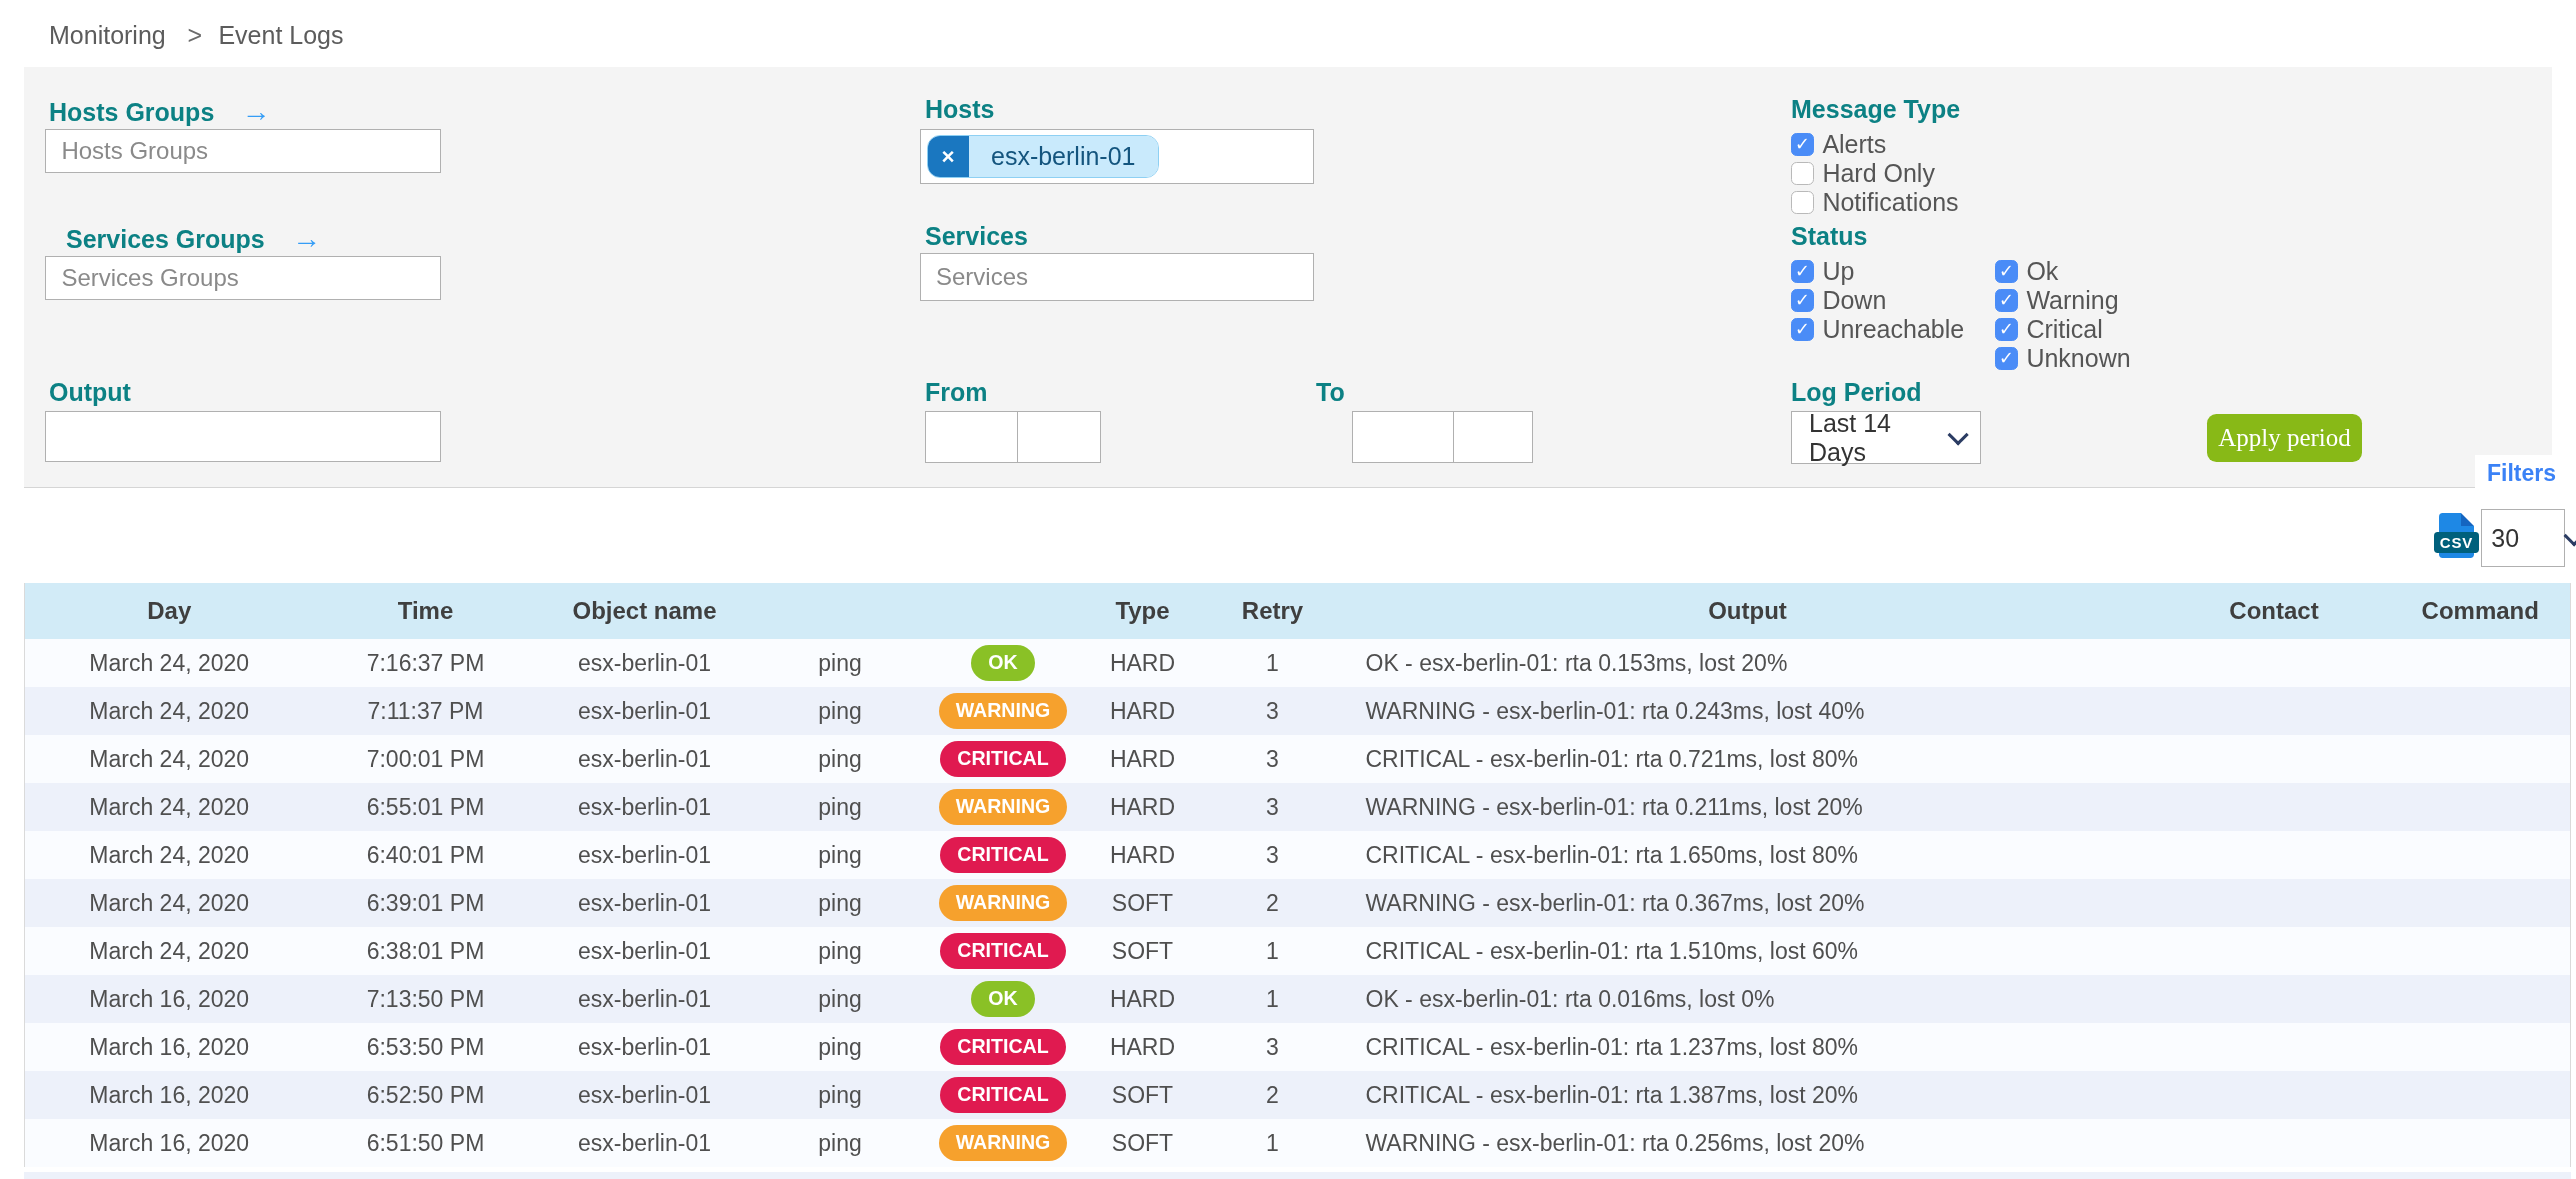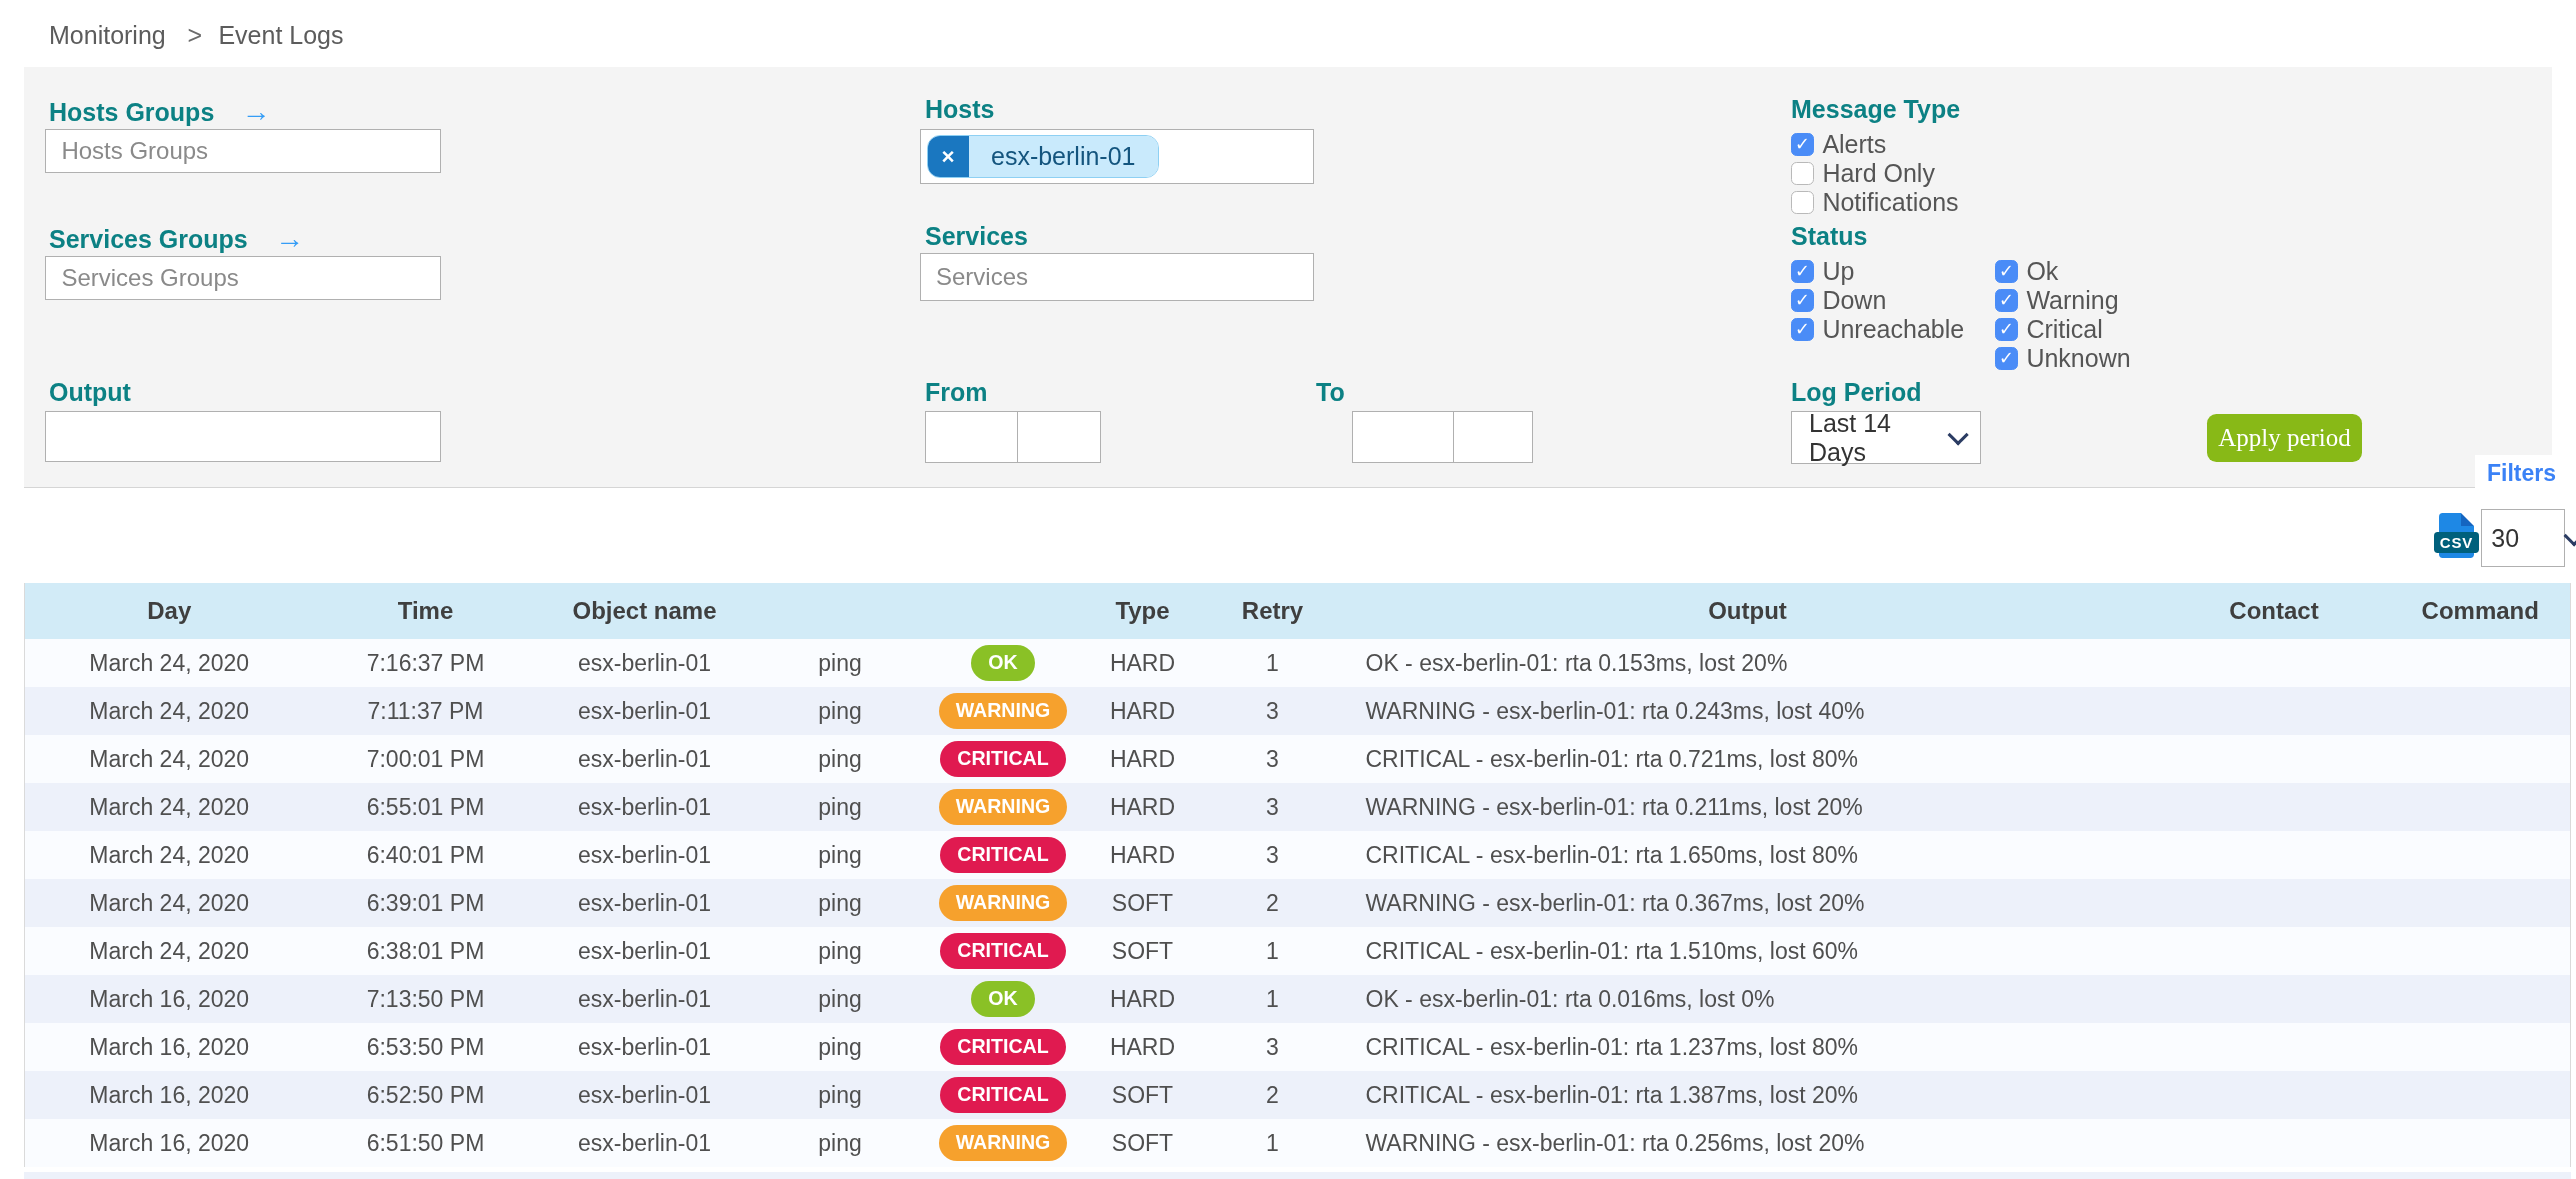--- a/index.html
+++ b/index.html
@@ -135,21 +135,21 @@
       <label class="check-row">
         <span class="cb"></span>
         <span class="txt">Hard Only</span>
       </label>
       <label class="check-row">
         <span class="cb"></span>
         <span class="txt">Notifications</span>
       </label>
     </div>
 
-  <div class="flabel" style="left:25px;top:155px;">
+  <div class="flabel" style="left:42px;top:155px;">
     <span>Services Groups</span>
     <span class="arrow">→</span>
   </div>
   <input class="tinput" style="left: 21.4px; top: 189px; width: 396px; height: 44px;" placeholder="Services Groups">
 
   <div class="flabel" style="left:901px;top:155px;">
     <span>Services</span>
   </div>
   <input class="tinput" style="left: 896px; top: 186px; width: 394px; height: 48px;" placeholder="Services">
 

